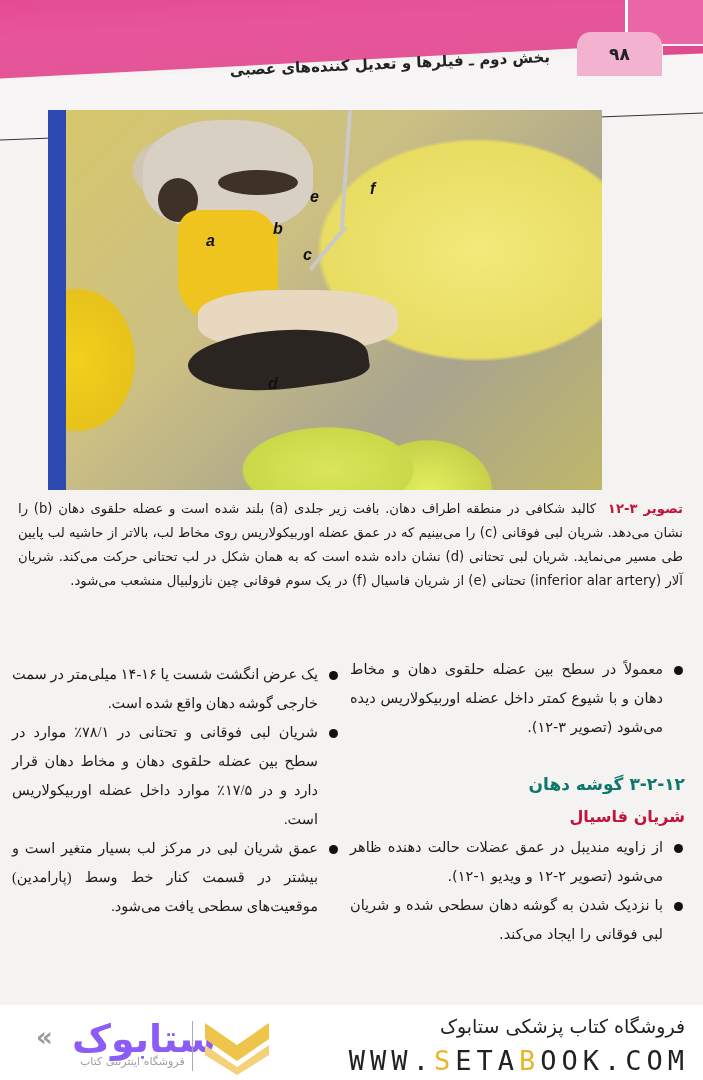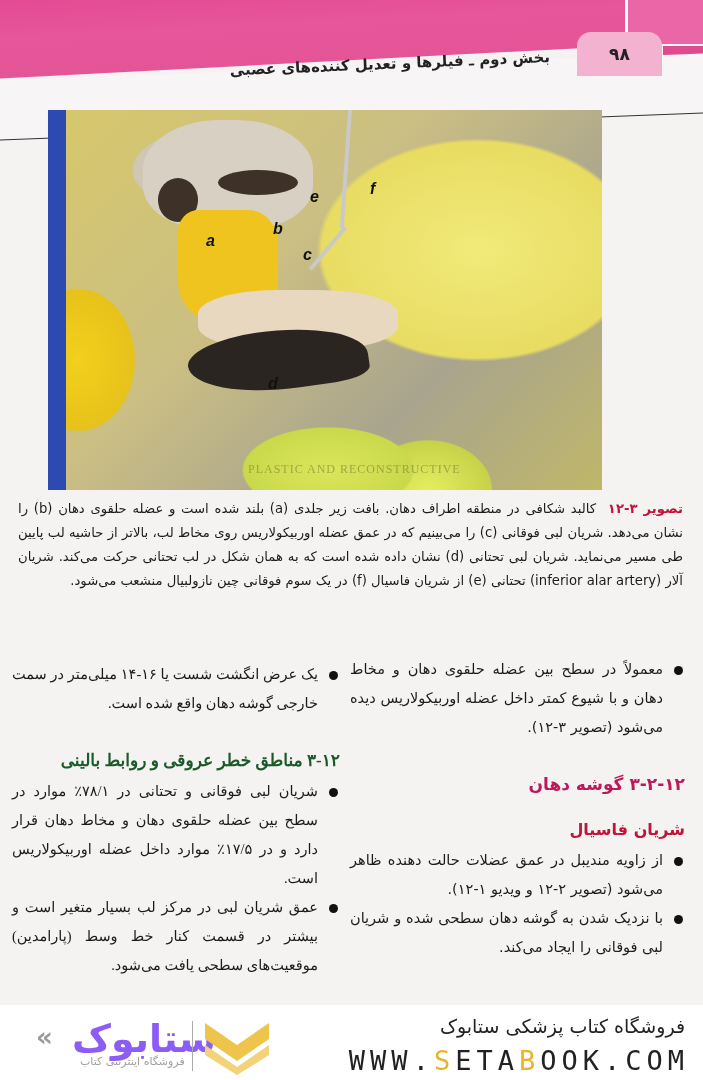--- a/index.html
+++ b/index.html
@@ -86,21 +86,21 @@
 
   
   .col { position: absolute; direction: rtl; font-size: 14.5px; line-height: 29px; }
   .col-right { left: 350px; top: 655px; width: 335px; }
   .col-left  { left: 12px;  top: 660px; width: 328px; font-family: Liberation Serif, serif; }
   .bullet { position: relative; padding-right: 22px; text-align: justify; }
   .bullet::before {
     content: ""; position: absolute; right: 2px; top: 11px; width: 9px; height: 9px;
     background: #111; border-radius: 50%;
   }
-  .h2 { font-size: 17px; font-weight: bold; color: #be185d; margin: 28px 0 16px 0; }
+  .h2 { font-size: 17px; font-weight: bold; color: #0f766e; margin: 28px 0 3px 0; }
   .h3 { font-size: 16px; font-weight: bold; color: #c2143a; margin-bottom: 2px; }
   .h2-left { font-size: 17px; font-weight: bold; color: #1a5a2a; margin: 28px 0 2px 0; }
 
   
   .footer { position: absolute; left: 0; top: 1005px; width: 703px; height: 75px; background: #ffffff; }
   .footer .store-fa {
     position: absolute; right: 18px; top: 10px; direction: rtl; font-size: 19px; color: #222;
   }
   .footer .url {
     position: absolute; right: 14px; top: 40px; font-family: "DejaVu Sans Mono", monospace;
@@ -138,39 +138,37 @@
   <div class="muscle"></div>
   <div class="mouth"></div>
   <div class="probe"></div>
   <div class="probe2"></div>
   <span class="label" style="left:158px; top:122px;">a</span>
   <span class="label" style="left:225px; top:110px;">b</span>
   <span class="label" style="left:255px; top:136px;">c</span>
   <span class="label" style="left:220px; top:265px;">d</span>
   <span class="label" style="left:262px; top:78px;">e</span>
   <span class="label" style="left:322px; top:70px;">f</span>
-  <span class="watermark">PLASTIC AND RECONSTRUCTIVE</span>
 </div>
 
 <div class="caption">
   <span class="fig-label">تصویر ۳-۱۲</span>
   <span>کالبد شکافی در منطقه اطراف دهان. بافت زیر جلدی (a) بلند شده است و عضله حلقوی دهان (b) را نشان می‌دهد. شریان لبی فوقانی (c) را می‌بینیم که در عمق عضله اوربیکولاریس روی مخاط لب، بالاتر از حاشیه لب پایین طی مسیر می‌نماید. شریان لبی تحتانی (d) نشان داده شده است که به همان شکل در لب تحتانی حرکت می‌کند. شریان آلار (inferior alar artery) تحتانی (e) از شریان فاسیال (f) در یک سوم فوقانی چین نازولبیال منشعب می‌شود.</span>
 </div>
 
 <div class="col col-right">
   <div class="bullet">معمولاً در سطح بین عضله حلقوی دهان و مخاط دهان و با شیوع کمتر داخل عضله اوربیکولاریس دیده می‌شود (تصویر ۳-۱۲).</div>
   <div class="h2">۳-۲-۱۲ گوشه دهان</div>
   <div class="h3">شریان فاسیال</div>
   <div class="bullet">از زاویه مندیبل در عمق عضلات حالت دهنده ظاهر می‌شود (تصویر ۲-۱۲ و ویدیو ۱-۱۲).</div>
   <div class="bullet">با نزدیک شدن به گوشه دهان سطحی شده و شریان لبی فوقانی را ایجاد می‌کند.</div>
 </div>
 
 <div class="col col-left">
   <div class="bullet">یک عرض انگشت شست یا ۱۶-۱۴ میلی‌متر در سمت خارجی گوشه دهان واقع شده است.</div>
-  <div class="h2-left">۳-۱۲ مناطق خطر عروقی و روابط بالینی</div>
   <div class="bullet">شریان لبی فوقانی و تحتانی در ۷۸/۱٪ موارد در سطح بین عضله حلقوی دهان و مخاط دهان قرار دارد و در ۱۷/۵٪ موارد داخل عضله اوربیکولاریس است.</div>
   <div class="bullet">عمق شریان لبی در مرکز لب بسیار متغیر است و بیشتر در قسمت کنار خط وسط (پارامدین) موقعیت‌های سطحی یافت می‌شود.</div>
 </div>
 
 <div class="footer">
   <div class="logo-brand">
     <span class="brand-arrows">«</span>
     <span class="brand-word" style="left:32px;">ستابوک</span>
     <span class="brand-sub">فروشگاه اینترنتی کتاب</span>
   </div>

